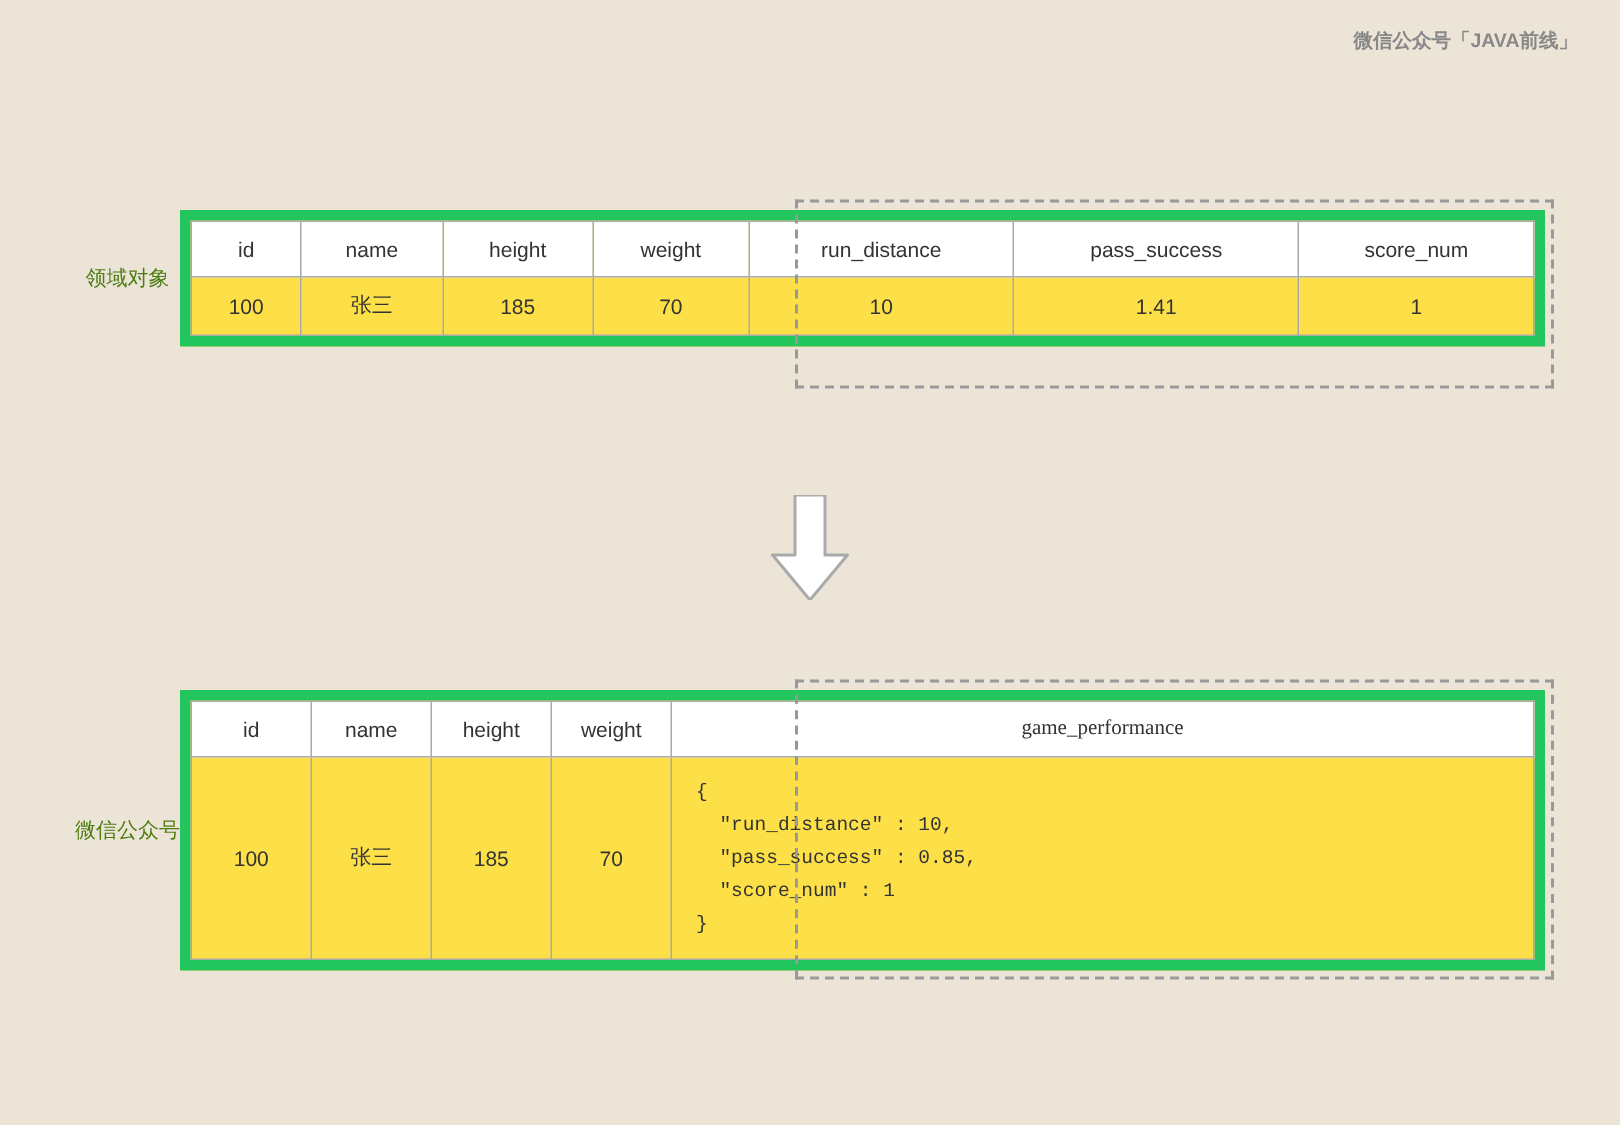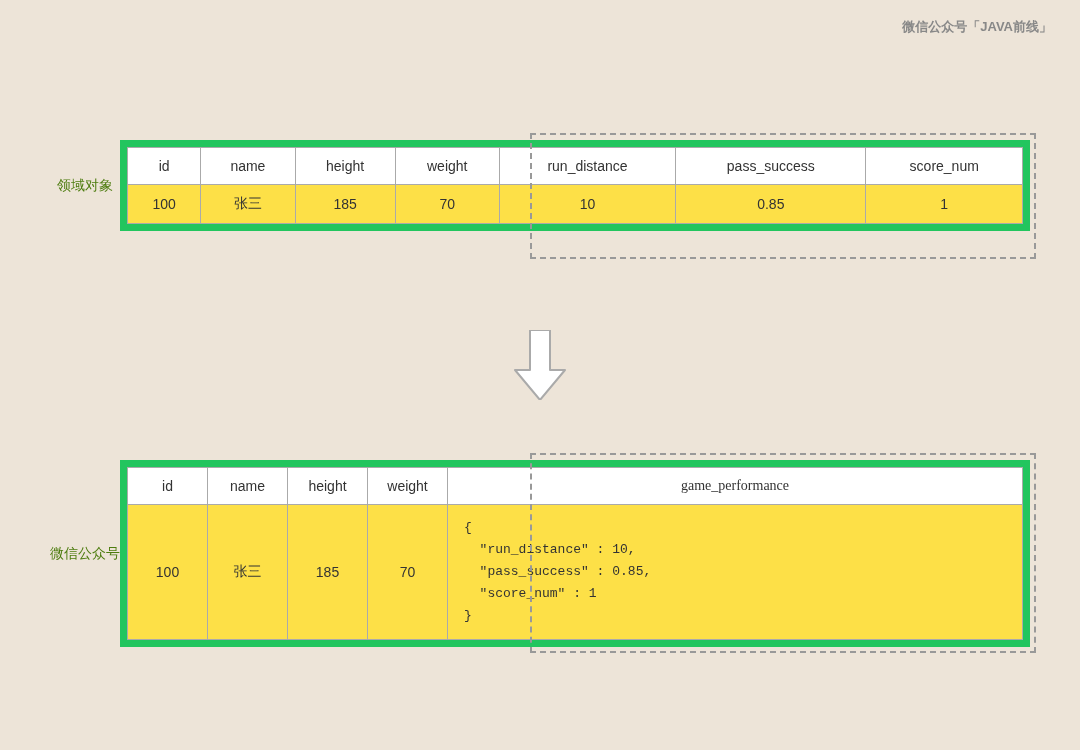--- a/index.html
+++ b/index.html
@@ -128,21 +128,21 @@
           <th>score_num</th>
         </tr>
       </thead>
       <tbody>
         <tr>
           <td>100</td>
           <td>张三</td>
           <td>185</td>
           <td>70</td>
           <td>10</td>
-          <td>0.85</td>
+          <td>1.41</td>
           <td>1</td>
         </tr>
       </tbody>
     </table>
   </div>
 </div>
 
 <div class="dashed-box" style="top: 133px; left: 530px; right: 44px; height: 126px;"></div>
 
 <div class="arrow-container">

